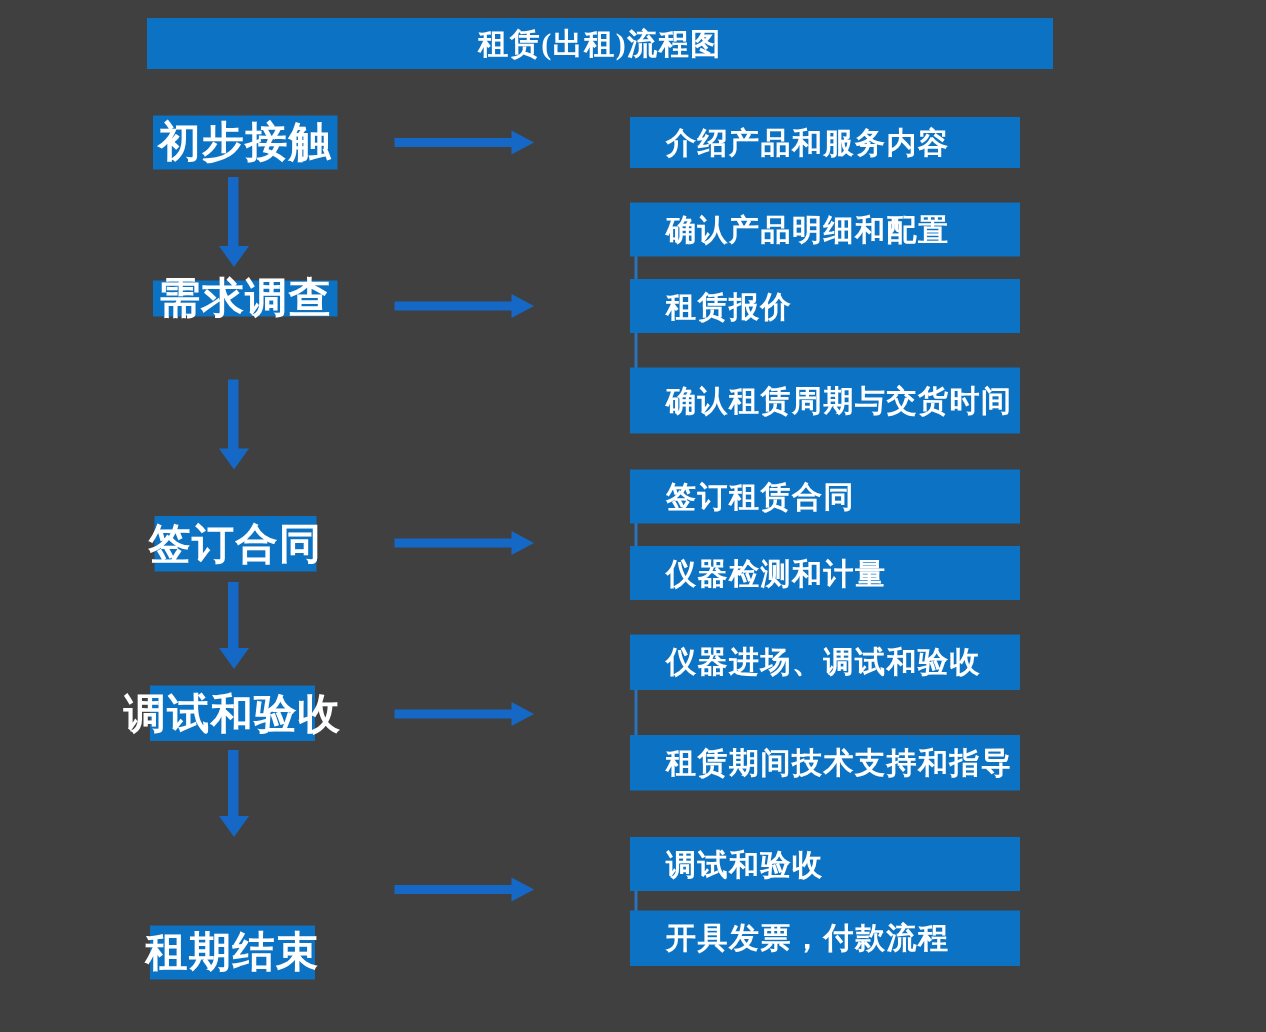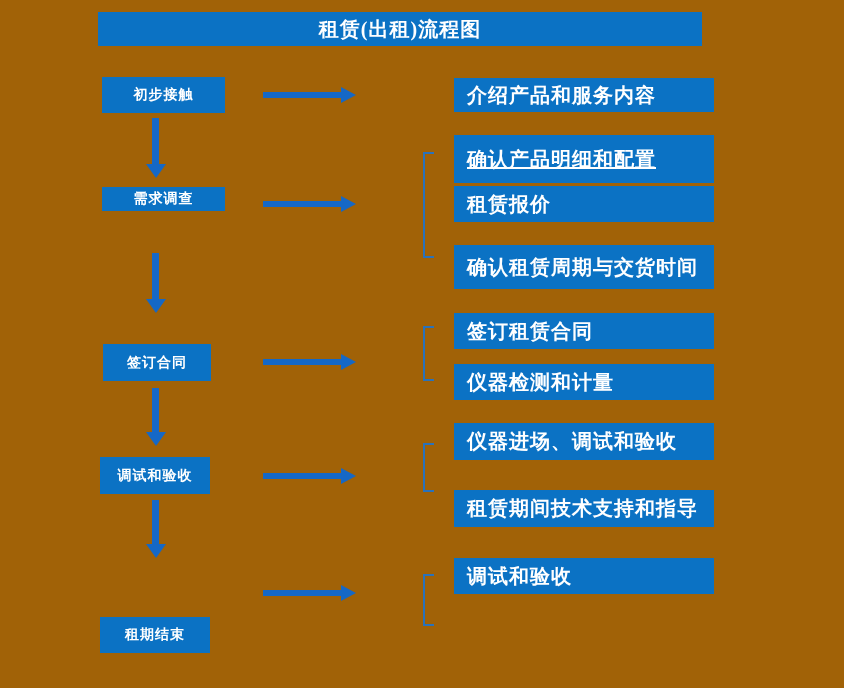--- a/index.html
+++ b/index.html
@@ -7,57 +7,57 @@
     --arrow-blue: #1568c6;
     --bracket-blue: #2a72ba;
     --text-white: #ffffff;
   }
   * { box-sizing: border-box; }
   html, body { margin: 0; padding: 0; background: #ffffff; }
   #canvas {
     position: relative;
     width: 844px;
     height: 688px;
-    background: #a16207;
+    background: #404040;
     font-family: "Liberation Serif", "DejaVu Serif", serif;
     overflow: hidden;
   }
   .box {
     position: absolute;
     background: var(--box-blue);
     color: var(--text-white);
     font-weight: bold;
     display: flex;
     align-items: center;
     letter-spacing: 1px;
     white-space: nowrap;
   }
   .title-bar {
     left: 98px; top: 12px; width: 604px; height: 34px;
     justify-content: center;
     font-size: 20px;
   }
   .step {
     justify-content: center;
-    font-size: 14px;
+    font-size: 28px;
   }
   .detail {
-    left: 454px; width: 260px;
-    padding-left: 13px;
+    left: 420px; width: 260px;
+    padding-left: 24px;
     font-size: 20px;
   }
   
   .b1 { left: 102px; top: 77px;  width: 123px; height: 36px; }
   .b2 { left: 102px; top: 187px; width: 123px; height: 24px; }
   .b3 { left: 103px; top: 344px; width: 108px; height: 37px; }
   .b4 { left: 100px; top: 457px; width: 110px; height: 37px; }
   .b5 { left: 100px; top: 575px; width: 110px; height: 36px; margin-top: 42px; }
   
   .r1  { top: 78px;  height: 34px; }
-  .r2  { top: 135px; height: 48px; text-decoration: underline; }
+  .r2  { top: 135px; height: 36px; }
   .r3  { top: 186px; height: 36px; }
   .r4  { top: 245px; height: 44px; }
   .r5  { top: 313px; height: 36px; }
   .r6  { top: 364px; height: 36px; }
   .r7  { top: 423px; height: 37px; }
   .r8  { top: 490px; height: 37px; }
   .r9  { top: 558px; height: 36px; }
   .r10 { top: 607px; height: 37px; }
   
   .h-arrow { position: absolute; width: 93px; height: 16px; }
@@ -136,14 +136,15 @@
 
   <div class="box detail r1">介绍产品和服务内容</div>
   <div class="box detail r2">确认产品明细和配置</div>
   <div class="box detail r3">租赁报价</div>
   <div class="box detail r4">确认租赁周期与交货时间</div>
   <div class="box detail r5">签订租赁合同</div>
   <div class="box detail r6">仪器检测和计量</div>
   <div class="box detail r7">仪器进场、调试和验收</div>
   <div class="box detail r8">租赁期间技术支持和指导</div>
   <div class="box detail r9">调试和验收</div>
+  <div class="box detail r10">开具发票，付款流程</div>
 
 </div>
 
 </body></html>

